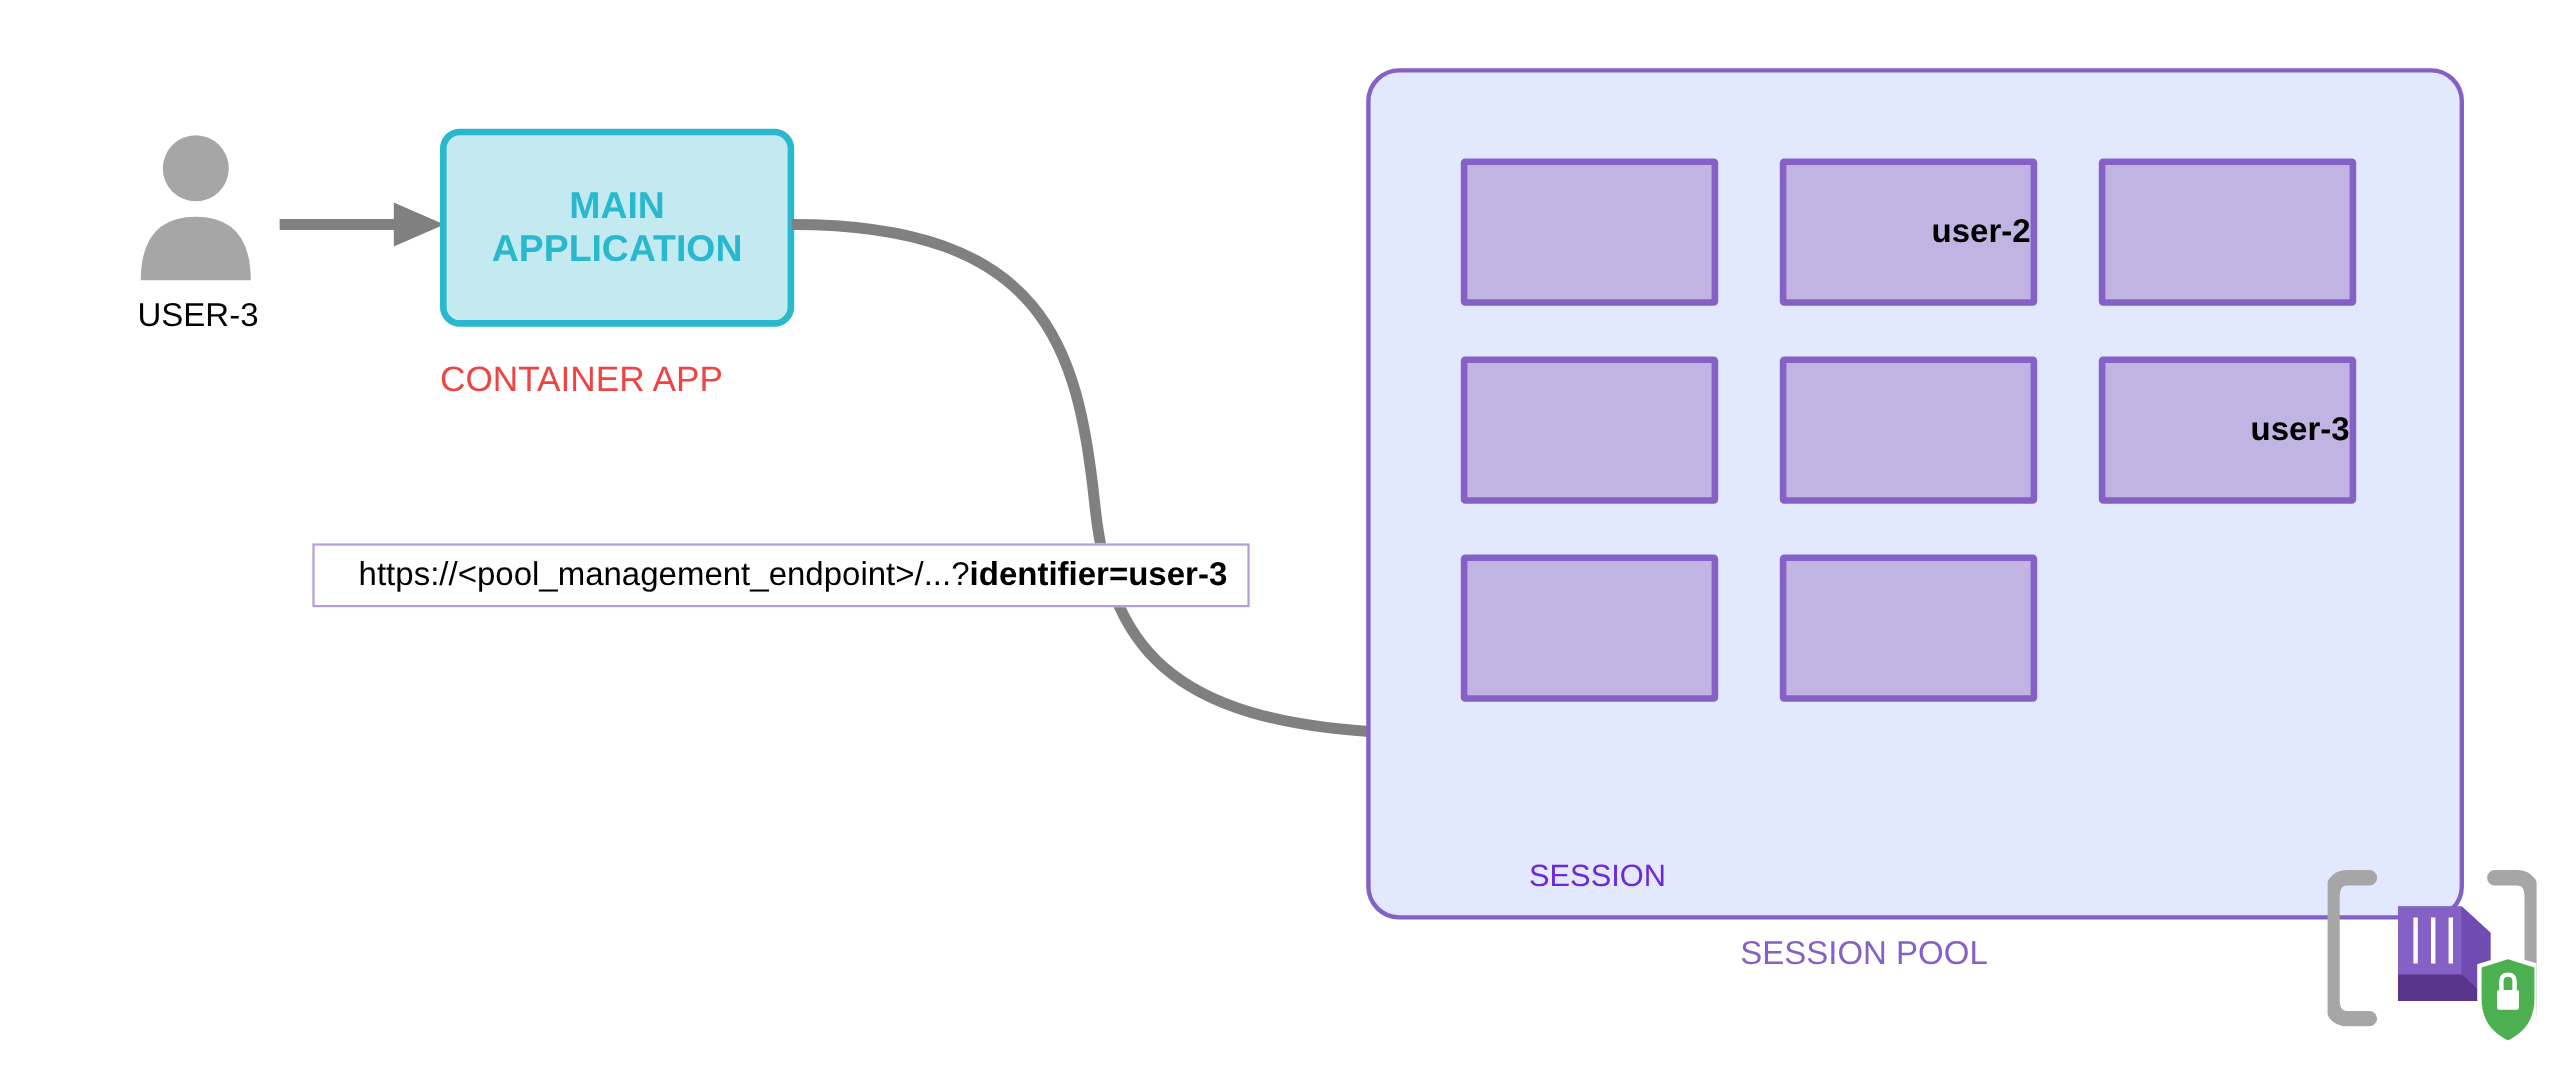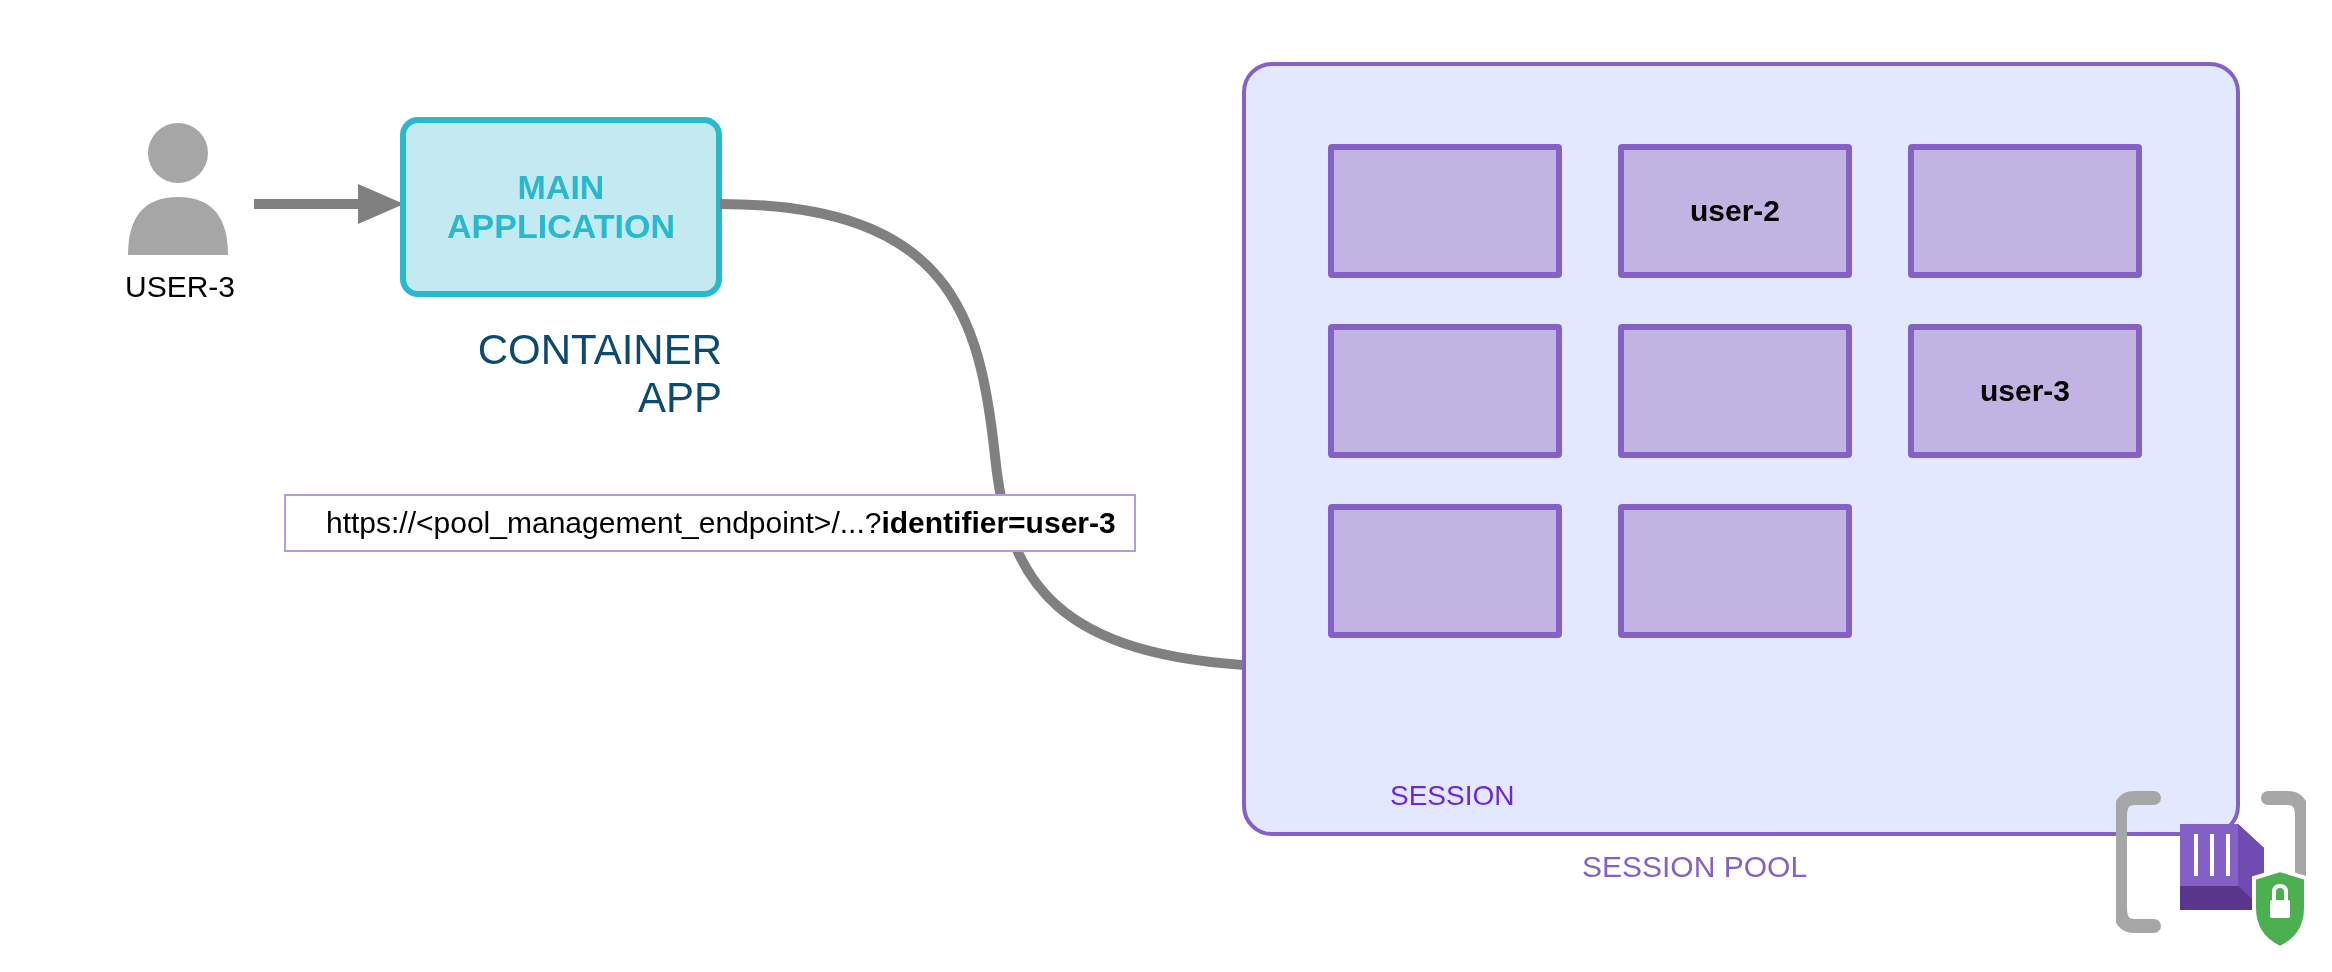--- a/index.html
+++ b/index.html
@@ -24,24 +24,24 @@
     justify-content: center;
     text-align: center;
   }
   .app-box-text {
     color: #29b8ce;
     font-weight: 700;
     font-size: 34px;
     line-height: 1.15;
   }
   .subtitle-cyan {
-    color: #0c4a6e;
+    color: #ef4444;
     font-weight: 400;
-    font-size: 42px;
-    text-align: right;
+    font-size: 32px;
+    text-align: left;
   }
   .user-label {
     color: #000000;
     font-size: 30px;
     font-weight: 400;
     text-align: center;
   }
 
   
   .url-box {
@@ -73,21 +73,21 @@
     grid-template-columns: repeat(3, 234px);
     grid-template-rows: repeat(3, 134px);
     gap: 46px 56px;
   }
   .session-box {
     border: 6px solid #8661c5;
     background: #c2b4e2;
     border-radius: 4px;
     display: flex;
     align-items: center;
-    justify-content: center;
+    justify-content: flex-end;
     font-size: 30px;
     font-weight: 700;
     color: #000;
   }
   .session-label {
     color: #6d28d9;
     font-size: 28px;
     font-weight: 400;
   }
 

